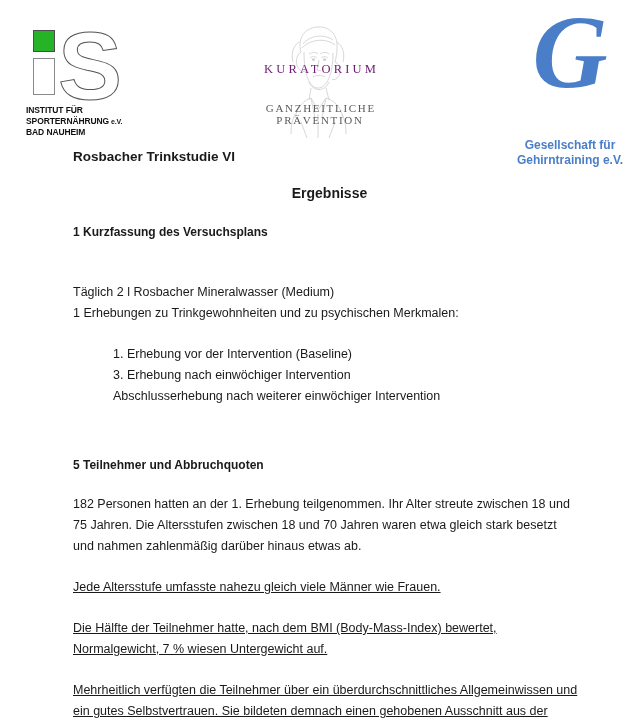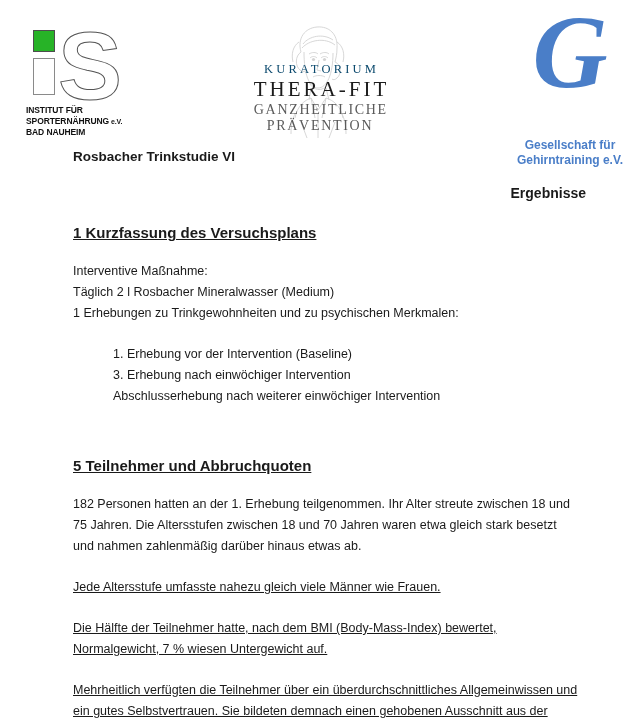--- a/index.html
+++ b/index.html
@@ -111,41 +111,41 @@
     text-align: center;
   }
   .kura-l1 {
     position: absolute;
     left: 0;
     top: 40px;
     width: 150px;
     font-family: "Liberation Serif", serif;
     font-size: 12.5px;
     letter-spacing: 3.2px;
-    color: #0c4a6e;
+    color: #701a75;
     text-indent: 3.2px;
   }
   .kura-l2 {
     position: absolute;
     left: 0;
     top: 55px;
     width: 150px;
     font-family: "Liberation Serif", serif;
     font-size: 21px;
     letter-spacing: 3px;
     color: #1c1c1c;
     text-indent: 3px;
   }
   .kura-l3 {
     position: absolute;
     left: 0;
     top: 80px;
     width: 150px;
     font-family: "Liberation Serif", serif;
-    font-size: 14px;
+    font-size: 11px;
     letter-spacing: 1.7px;
     color: #5a5a5a;
     text-indent: 1.7px;
   }
 
   
   .logo-gfg {
     position: absolute;
     left: 505px;
     top: 20px;
@@ -189,32 +189,31 @@
     font-size: 13.5px;
     font-weight: bold;
     line-height: 18px;
     margin: 0 0 18px 0;
   }
   .h-center {
     font-size: 14px;
     font-weight: bold;
     line-height: 18px;
     margin: 0 0 22px 0;
-    text-align: right;
+    text-align: center;
     width: 513px;
     margin-left: -74px;
     padding-left: 74px;
     box-sizing: content-box;
   }
   .h-section {
-    font-size: 15px;
+    font-size: 12px;
     font-weight: bold;
     line-height: 17px;
     margin: 0 0 20px 0;
-    text-decoration: underline;
   }
   .p {
     font-size: 12.5px;
     line-height: 21px;
     margin: 0;
   }
   .p-gap {
     margin-top: 20px;
     text-decoration: underline;
   }
@@ -283,21 +282,20 @@
 
         <path d="M20 112 C20 102 22 96 24 92"></path>
         <path d="M75 112 C75 102 73 96 71 92"></path>
         <path d="M47 92 L47 116"></path>
         <path d="M30 100 L36 116"></path>
         <path d="M64 100 L58 116"></path>
       </g>
     </svg>
     <div class="kura-lines">
       <div class="kura-l1">KURATORIUM</div>
-      <div class="kura-l2">THERA-FIT</div>
       <div class="kura-l3">GANZHEITLICHE PRÄVENTION</div>
     </div>
   </div>
 
   <div class="logo-gfg">
     <div class="gfg-g">G</div>
     <div class="gfg-text">
       <span>Gesellschaft für</span><br>
       <span>Gehirntraining e.V.</span>
     </div>
@@ -307,21 +305,21 @@
 
 <div class="doc">
 
   <div class="h-title">Rosbacher Trinkstudie VI</div>
 
   <div class="h-center">Ergebnisse</div>
 
   <div class="h-section">1 Kurzfassung des Versuchsplans</div>
 
   <div class="p">
-    <span>Interventive Maßnahme:</span><br>
+    <br>
     <span>Täglich 2 l Rosbacher Mineralwasser (Medium)</span><br>
     <span>1 Erhebungen zu Trinkgewohnheiten und zu psychischen Merkmalen:</span>
   </div>
 
   <div class="spacer-md"></div>
 
   <div class="p indent">
     <span>1. Erhebung vor der Intervention (Baseline)</span><br>
     <span>3. Erhebung nach einwöchiger Intervention</span><br>
     <span>Abschlusserhebung nach weiterer einwöchiger Intervention</span>

